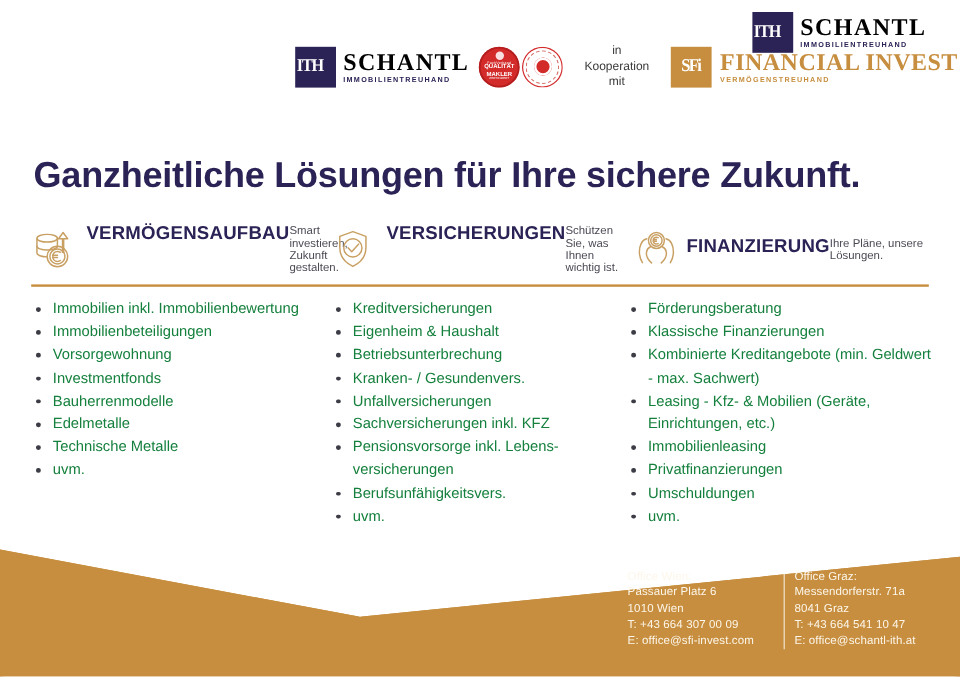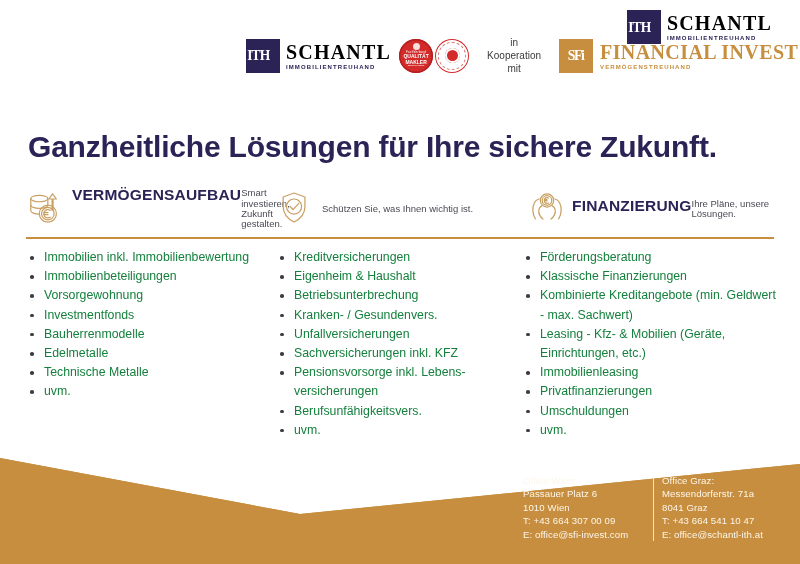--- a/index.html
+++ b/index.html
@@ -231,20 +231,21 @@
     <div class="col">
       <div class="col-head">
         <span class="col-ico">
           <svg viewBox="0 0 40 38" width="38" height="36" fill="none" stroke="#C9A063" stroke-width="1.3">
             <path d="M19 3.2 7.5 7.4v10c0 7.4 5 13.2 11.5 16.4 6.5-3.2 11.5-9 11.5-16.4v-10L19 3.2Z" stroke-linejoin="round"></path>
             <circle cx="19" cy="17.5" r="8"></circle>
             <path d="M14.8 17.4l3.2 3.4 6-6.6" stroke-linecap="round" stroke-linejoin="round"></path>
           </svg>
         </span>
         <span class="col-titles">
+          <span class="col-title">VERSICHERUNGEN</span>
           <span class="col-tag">Schützen Sie, was Ihnen wichtig ist.</span>
         </span>
       </div>
     </div>
 
     <div class="col">
       <div class="col-head">
         <span class="col-ico">
           <svg viewBox="0 0 44 38" width="42" height="36" fill="none" stroke="#C9A063" stroke-width="1.3">
             <circle cx="22" cy="11" r="7"></circle>

